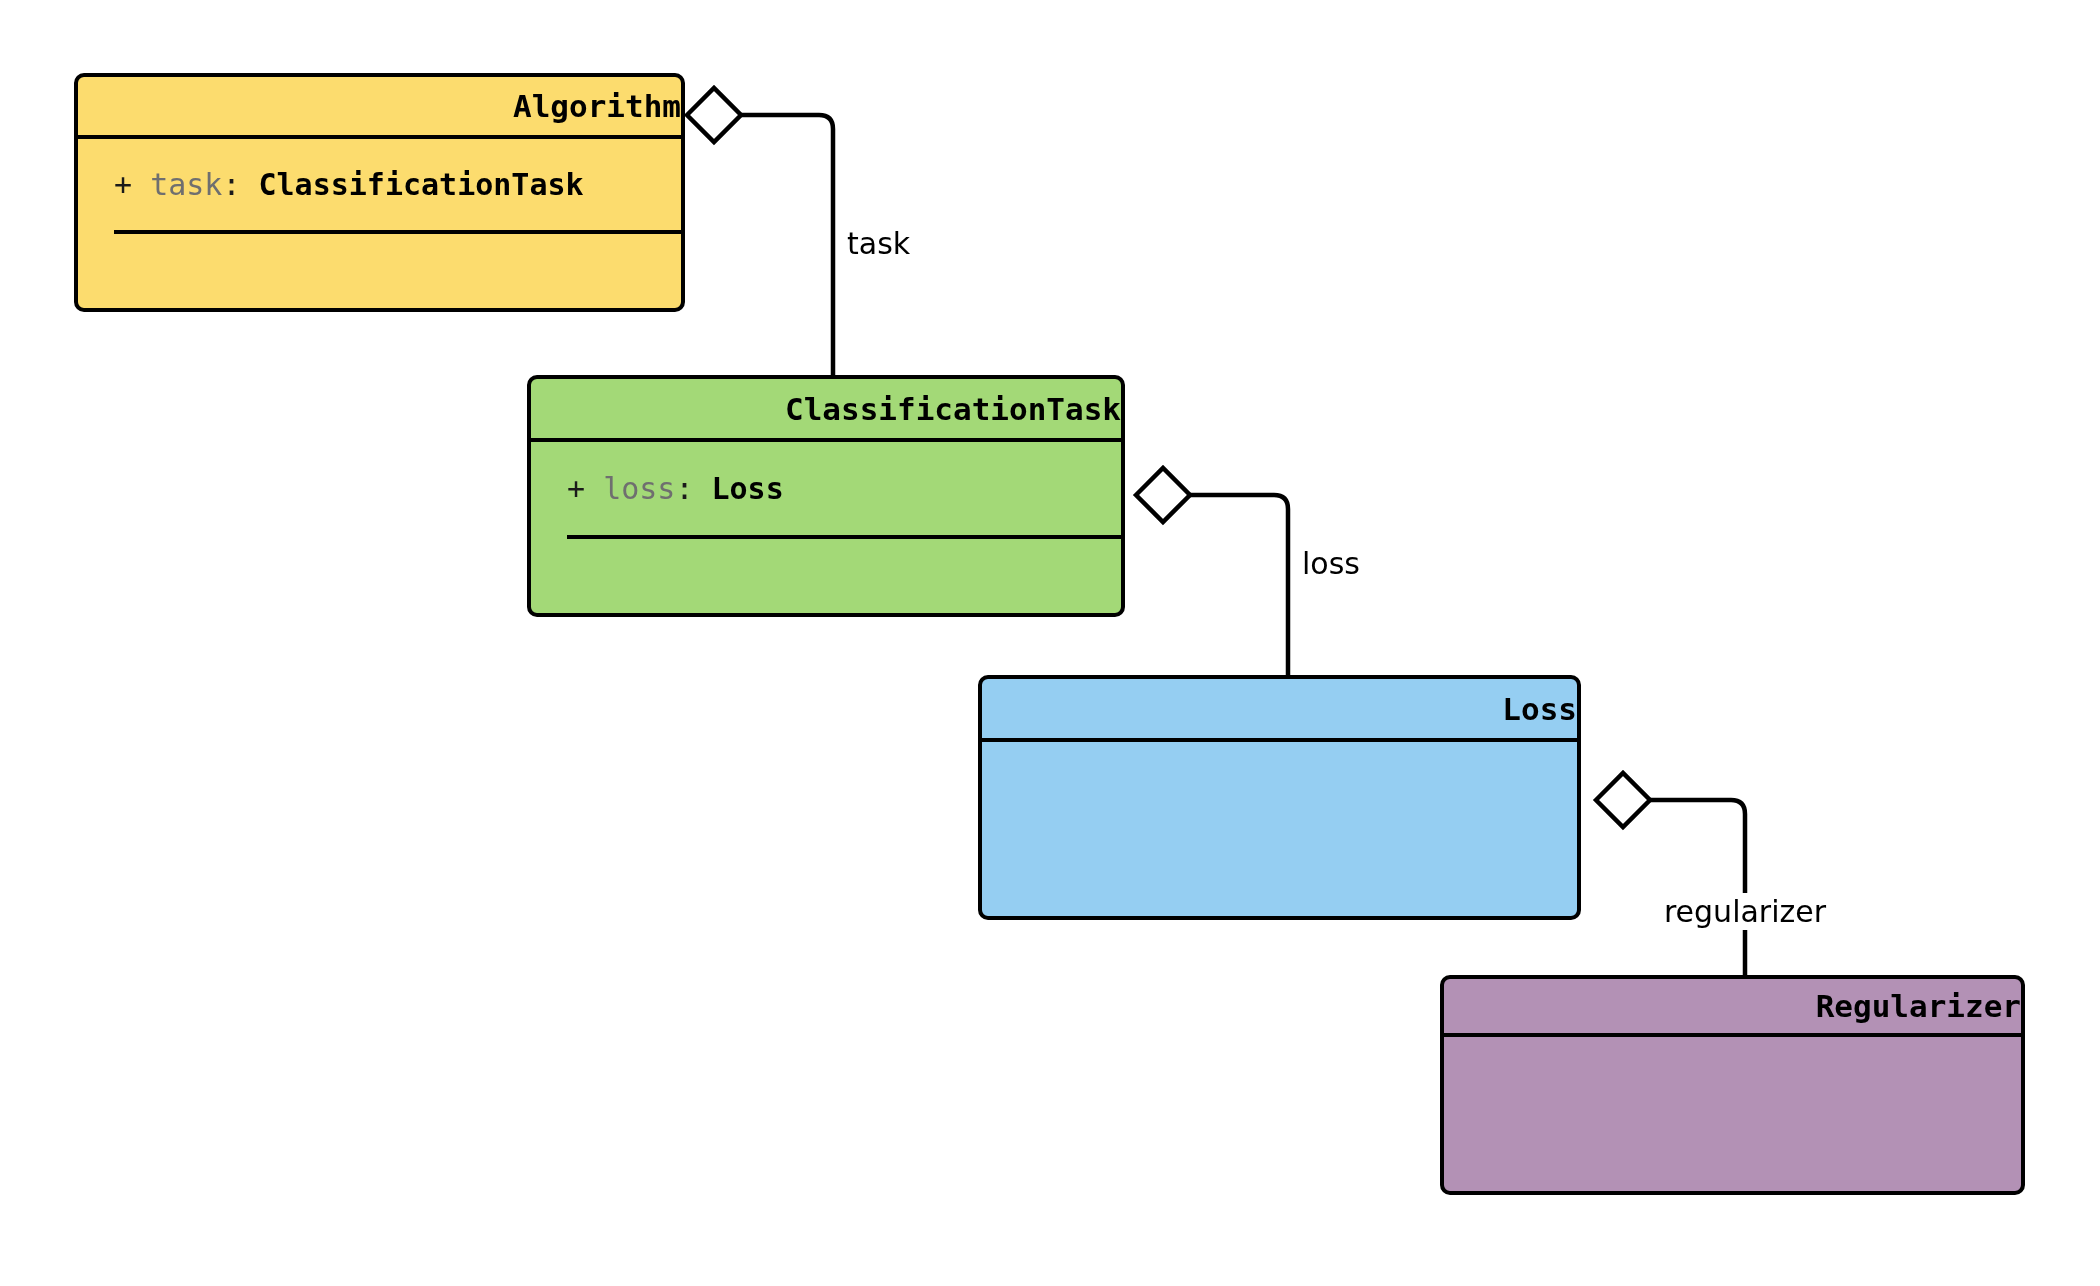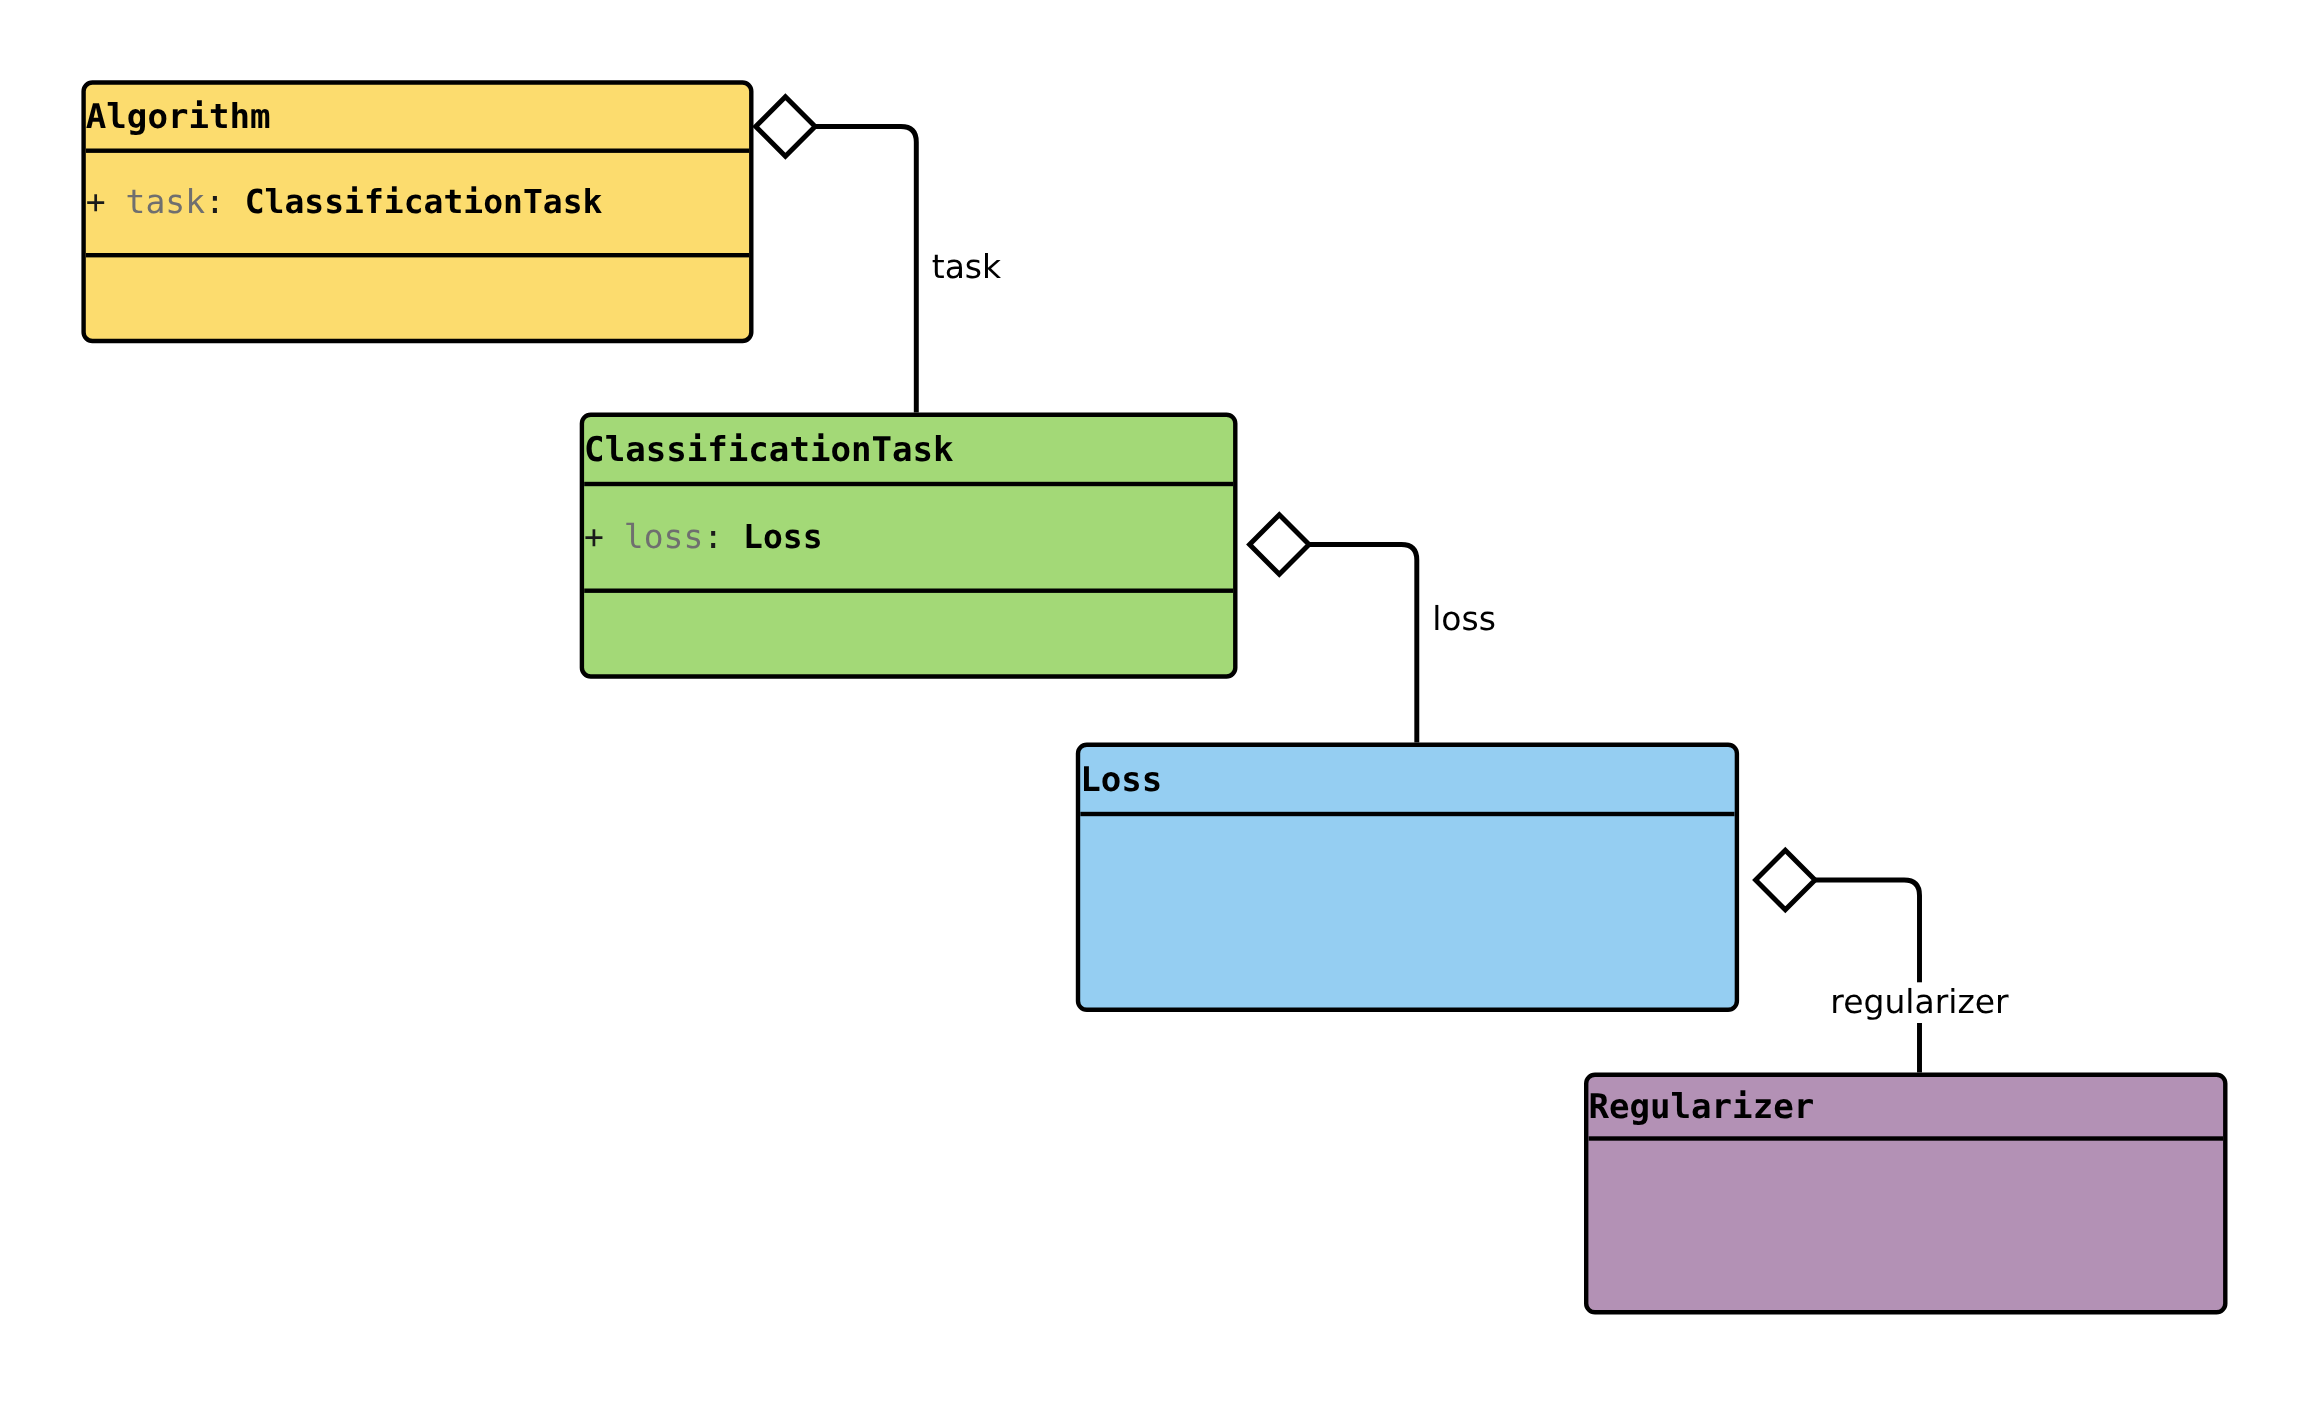--- a/index.html
+++ b/index.html
@@ -37,33 +37,34 @@
     display: flex;
     flex-direction: column;
   }
   .uml-compartment {
     box-sizing: border-box;
     position: relative;
   }
   .uml-title {
     display: flex;
     align-items: center;
-    justify-content: flex-start;
+    justify-content: flex-end;
     font-family: "DejaVu Sans Mono", monospace;
     font-weight: bold;
     font-size: 31px;
     color: #000000;
     letter-spacing: 0px;
     border-bottom: 4px solid #000000;
   }
   .uml-attributes {
     display: flex;
     flex-direction: column;
     justify-content: center;
     border-bottom: 4px solid #000000;
+    margin-left: 36px;
   }
   .uml-methods {
     display: flex;
     flex-direction: column;
     justify-content: center;
     padding-left: 24px;
   }
   .uml-attr-row {
     font-family: "DejaVu Sans Mono", monospace;
     font-size: 30px;

